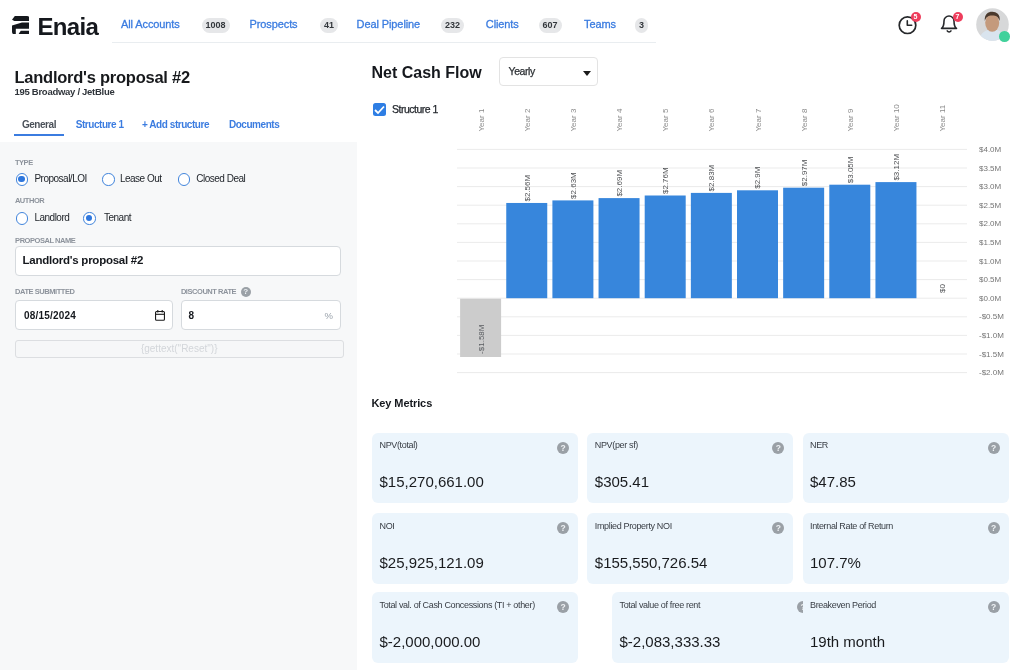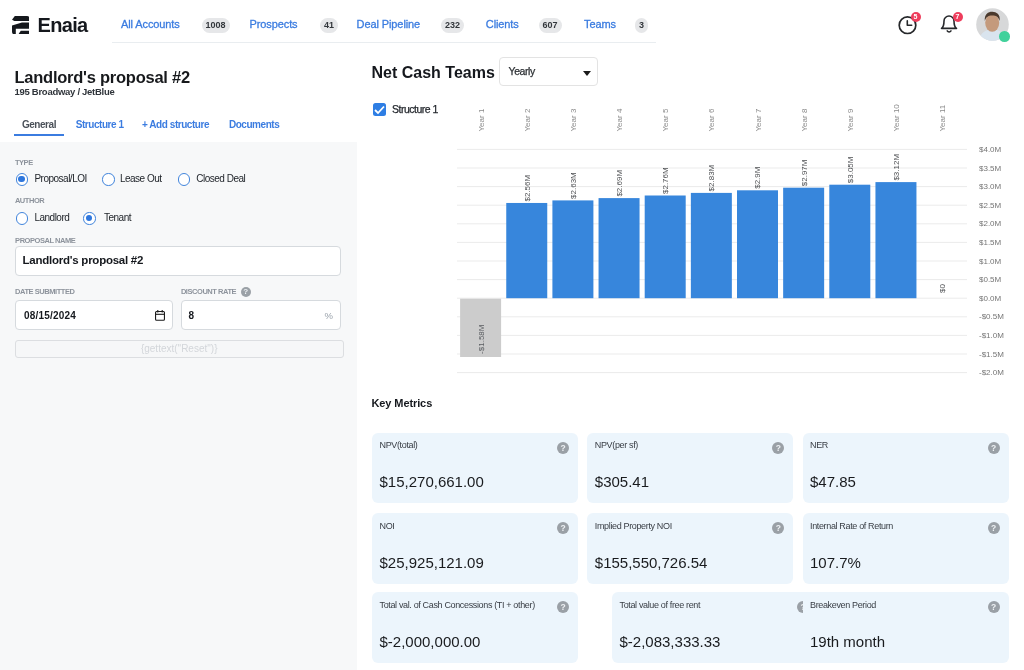--- a/index.html
+++ b/index.html
@@ -1,21 +1,21 @@
 <!DOCTYPE html>
 <html><head>
 <meta charset="utf-8">
 <style>
 * { margin:0; padding:0; box-sizing:border-box; }
 html,body { width:1024px; height:670px; background:#fff; font-family:"Liberation Sans", sans-serif; overflow:hidden; position:relative; }
 .abs { position:absolute; }
 div { line-height:1; }
 
 
-#logo-text { left:37.5px; top:14.9px; font-size:20px; font-weight:bold; color:#15181d; letter-spacing:-0.68px; }
+#logo-text { left:37.5px; top:14.9px; font-size:24px; font-weight:bold; color:#15181d; letter-spacing:-0.68px; }
 .nav-item { top:19.3px; font-size:11px; color:#3b7ce0; -webkit-text-stroke:0.3px #3b7ce0; letter-spacing:-0.1px; }
 .nav-badge { top:17.5px; height:15.5px; background:#e6e7e9; border-radius:8px; font-size:9px; font-weight:bold; color:#33373c; text-align:center; line-height:15.5px; padding:0 4px;margin-left:12px; }
 #nav-line { left:112px; top:42px; width:544px; height:1px; background:#e9edf0; }
 
 
 #lp-title { left:14.5px; top:68.6px; font-size:16.5px; font-weight:bold; color:#17191c; letter-spacing:-0.25px;}
 #lp-sub { left:14.5px; top:86.5px; font-size:9.5px; color:#2f343a; font-weight:bold; letter-spacing:-0.28px;}
 .tab { top:120.1px; font-size:10px; font-weight:bold; letter-spacing:-0.45px; }
 #tab-underline { left:14px; top:133.7px; width:49.5px; height:2.6px; background:#3b7ce0; }
 #grey-panel { left:0; top:141.8px; width:357px; height:529px; background:#f7f8f9; }
@@ -130,21 +130,21 @@
   <line x1="0.55" y1="4.3" x2="9.45" y2="4.3" stroke="#1b1b1b" stroke-width="1.1"></line>
   <line x1="2.8" y1="0" x2="2.8" y2="2.4" stroke="#1b1b1b" stroke-width="1.1"></line>
   <line x1="7.2" y1="0" x2="7.2" y2="2.4" stroke="#1b1b1b" stroke-width="1.1"></line>
 </svg>
 <div class="abs input" style="left:181px;top:299.5px;width:159.5px;height:30.5px"></div>
 <div class="abs" style="left:188.6px;top:311px;font-size:10px;font-weight:bold;color:#15181d">8</div>
 <div class="abs" style="left:324.5px;top:311.3px;font-size:9.5px;color:#9aa2ab">%</div>
 
 <div class="abs" style="left:14.7px;top:340px;width:329px;height:18px;background:#f6f7f8;border:1px solid #dcdee1;border-radius:3px;text-align:center;font-size:10px;color:#d3d6da;line-height:16.5px;">{gettext("Reset")}</div>
 
-<div class="abs" id="ncf-title">Net Cash Teams</div>
+<div class="abs" id="ncf-title">Net Cash Flow</div>
 <div class="abs" id="dd">
   <div class="abs" id="dd-text">Yearly</div>
   <div class="abs" id="dd-caret"></div>
 </div>
 <div class="abs" id="cb">
     <svg width="11" height="10" viewBox="0 0 11 10">
       <path d="M1 5 L4 8 L10 1.5" fill="none" stroke="#fff" stroke-width="1.8"></path>
     </svg>
   </div>
 <div class="abs" id="cb-label">Structure 1</div>

